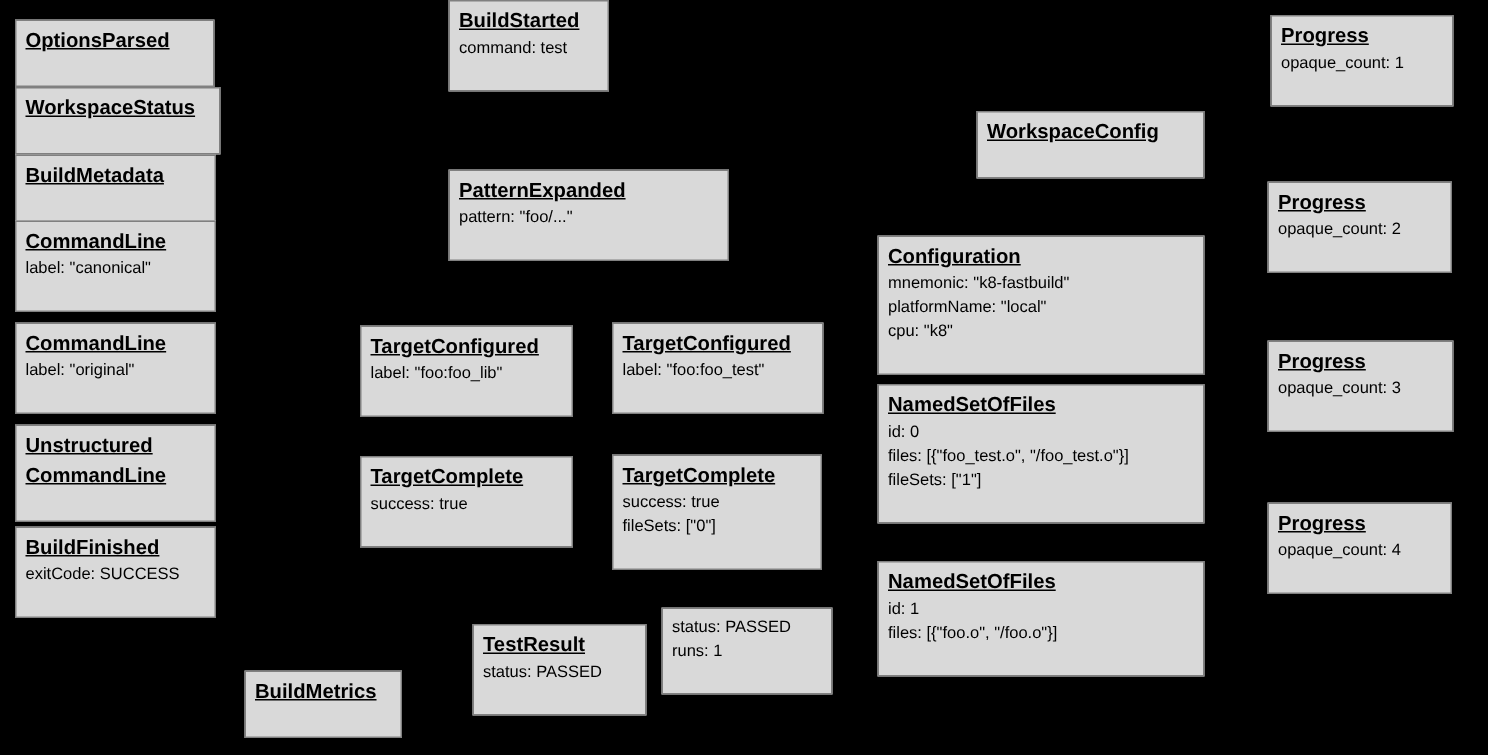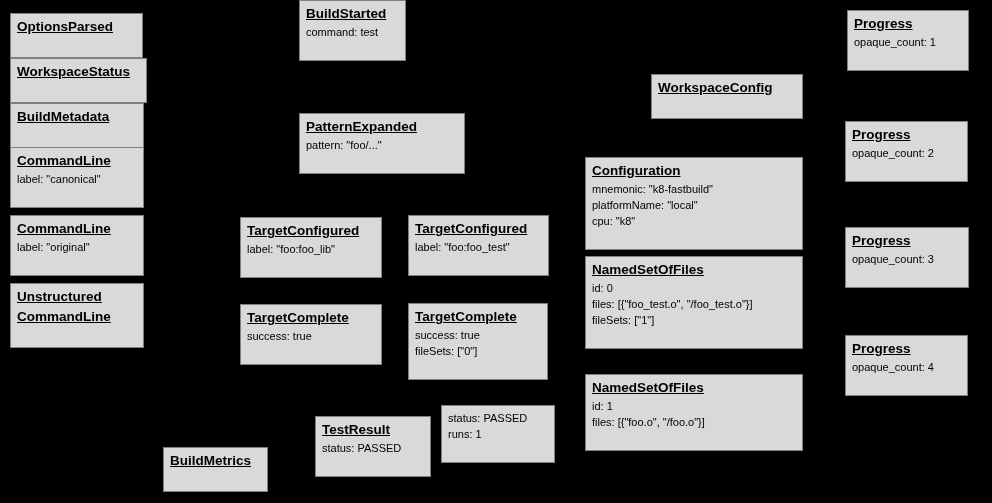--- a/index.html
+++ b/index.html
@@ -66,32 +66,36 @@
   <div class="node" style="left:10px;top:215px;width:134px;min-height:51px">
     <span class="t">CommandLine</span>
     <span class="f">label: "original"</span>
   </div>
 
   <div class="node" style="left:10px;top:283px;width:134px;min-height:51px">
     <span class="t">Unstructured</span>
     <span class="t">CommandLine</span>
   </div>
 
+  <div class="node" style="left:10px;top:351px;width:134px;min-height:50px">
+    <span class="t">BuildFinished</span>
+    <span class="f">exitCode: SUCCESS</span>
+  </div>
 
 
   <div class="node" style="left:163px;top:447px;width:105px;min-height:29px">
     <span class="t">BuildMetrics</span>
   </div>
 
   <div class="node" style="left:299px;top:0;width:107px;min-height:50px">
     <span class="t">BuildStarted</span>
     <span class="f">command: test</span>
   </div>
 
-  <div class="node" style="left:299px;top:113px;width:166px;min-height:50px">
+  <div class="node" style="left:299px;top:113px;width:187px;min-height:50px">
     <span class="t">PatternExpanded</span>
     <span class="f">pattern: "foo/..."</span>
   </div>
 
   <div class="node" style="left:240px;top:217px;width:142px;min-height:50px">
     <span class="t">TargetConfigured</span>
     <span class="f">label: "foo:foo_lib"</span>
   </div>
 
   <div class="node" style="left:408px;top:215px;width:141px;min-height:50px">

